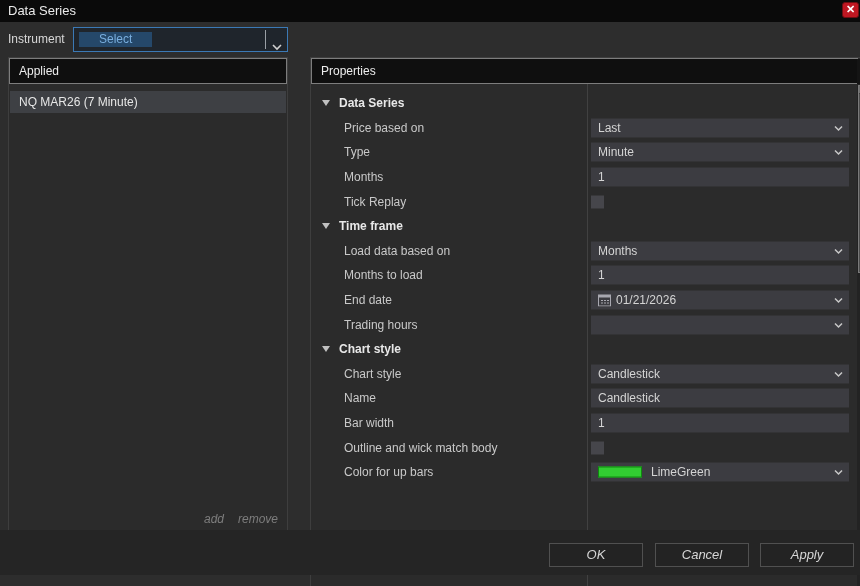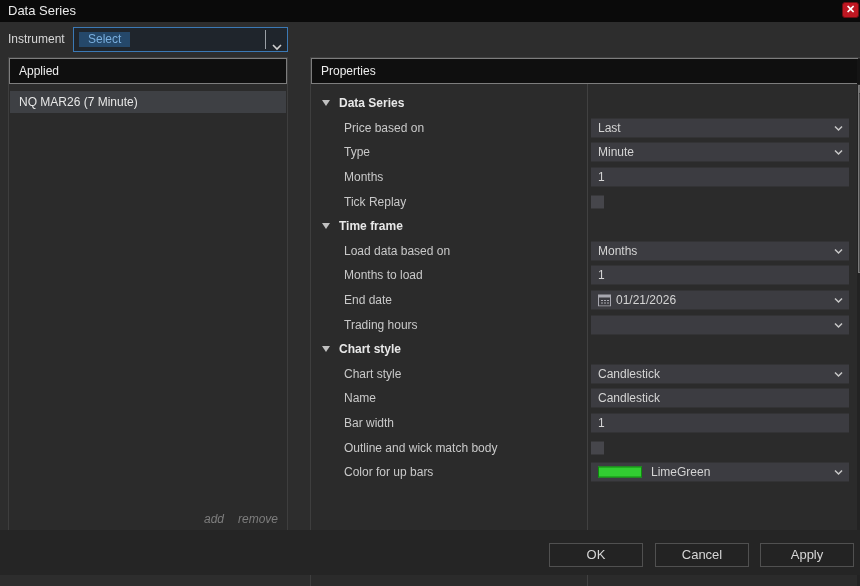--- a/index.html
+++ b/index.html
@@ -6,21 +6,21 @@
   #dialog{position:relative;width:860px;height:586px;background:#2d2d2d;overflow:hidden;}
 
   
   .titlebar{position:absolute;left:0;top:0;width:860px;height:22px;background:#0a0a0a;}
   .title{position:absolute;left:8px;top:0;line-height:22px;font-size:13px;color:#eaeaea;}
   .close-btn{position:absolute;right:1px;top:2px;width:17px;height:16px;background:#bf1722;border:1px solid #6e0d12;border-radius:3px;box-sizing:border-box;color:#fff;text-align:center;line-height:13px;font-size:11px;font-weight:bold;cursor:pointer;}
 
   
   .instr-label{position:absolute;left:8px;top:27px;height:25px;line-height:25px;font-size:12px;color:#d8d8d8;}
   .instr-combo{position:absolute;left:73px;top:27px;width:215px;height:25px;background:#1f252c;border:1px solid #3b79b5;box-sizing:border-box;}
-  .instr-value{position:absolute;left:5px;top:4px;font-size:12px;color:#79aede;background:#25486a;padding:0 9px;line-height:15px;text-align:right;}
+  .instr-value{position:absolute;left:5px;top:4px;font-size:12px;color:#79aede;background:#25486a;padding:0 20px;line-height:15px;text-align:right;}
   .instr-sep{position:absolute;right:21px;top:2px;bottom:2px;width:1px;background:#9aa0a6;}
   .instr-chev{position:absolute;right:5px;top:9px;}
 
   
   .panel{position:absolute;background:#2b2b2b;border:1px solid #3e3e3e;box-sizing:border-box;}
   #left-panel{left:8px;top:57px;width:280px;height:476px;}
   #right-panel{left:295px;top:57px;width:563px;height:548px;margin-left:15px;}
   .panel-header{position:absolute;left:0;top:0;height:26px;background:#0f0f0f;border:1px solid #7d7d7d;box-sizing:border-box;font-size:12px;color:#ededed;line-height:24px;padding-left:9px;}
   #left-panel .panel-header{width:278px;}
   #right-panel .panel-header{width:547px;}
@@ -51,21 +51,21 @@
   .checkbox{position:absolute;left:279px;top:50%;transform:translateY(-50%);width:13px;height:13px;background:#46464b;cursor:pointer;line-height:0;text-align:center;}
   .checkbox svg{margin-top:2px;}
   .swatch{position:absolute;left:7px;top:4px;width:44px;height:11px;background:#32CD32;border:1px solid #0f8a0f;box-sizing:border-box;}
   .fval.with-swatch{left:60px;}
   .cal-icon{position:absolute;left:7px;top:3px;line-height:0;}
   .fval.with-cal{left:25px;}
   .preset{position:absolute;right:25px;bottom:5px;font-style:italic;font-size:12px;color:#8a8a8a;cursor:pointer;}
 
   
   .footer-divider{position:absolute;left:0;top:540px;width:860px;height:1px;background:#4a4a4a;}
-  .footer{position:absolute;left:0;top:530px;width:860px;height:45px;background:#252525;}
+  .footer{position:absolute;left:0;top:530px;width:860px;height:45px;background:#252525;font-style:italic;}
   .btn{position:absolute;top:13px;width:94px;height:24px;background:#232323;border:1px solid #505050;box-sizing:border-box;color:#d6d6d6;font-size:13px;text-align:center;line-height:22px;cursor:pointer;}
   #ok-btn{left:549px;}
   #cancel-btn{left:655px;}
   #apply-btn{left:760px;}
 </style>
 </head>
 <body>
 
 <div id="dialog">
 

